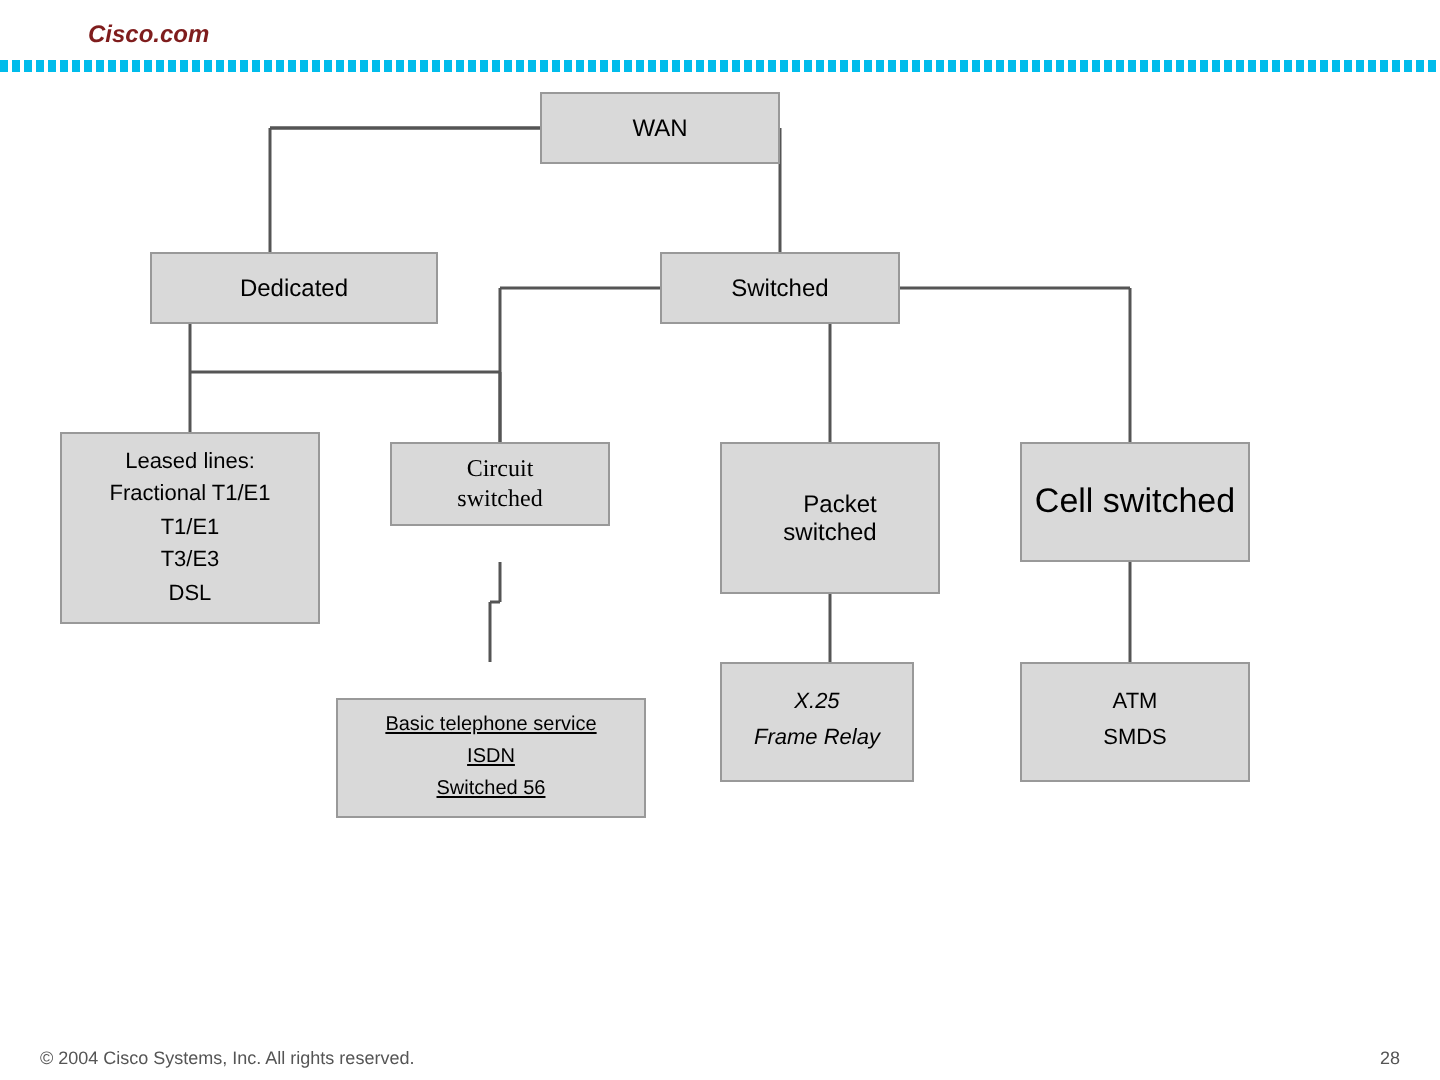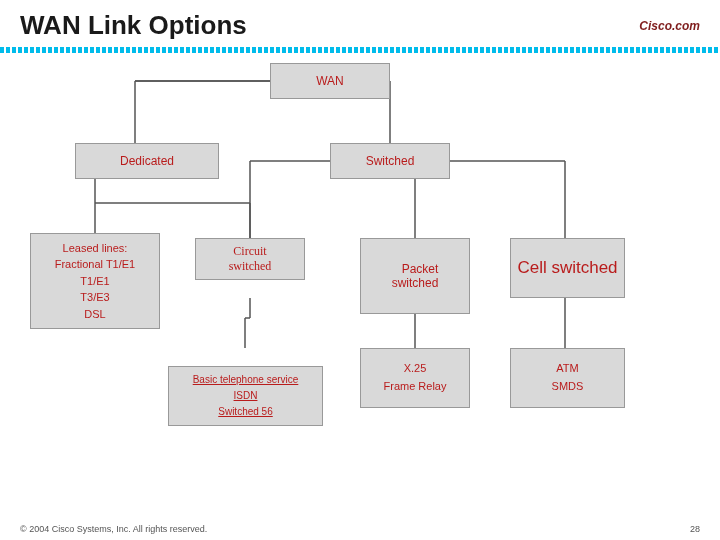--- a/index.html
+++ b/index.html
@@ -53,39 +53,38 @@
     }
     .node {
       position: absolute;
       background: #d9d9d9;
       border: 1px solid #999;
       display: flex;
       align-items: center;
       justify-content: center;
       text-align: center;
       font-size: 12px;
-      color: #b91c1c;
+      color: #000000;
       padding: 4px;
     }
     .footer {
       position: absolute;
       bottom: 6px;
       left: 0; right: 0;
       display: flex;
       justify-content: space-between;
       padding: 0 20px;
       font-size: 9px;
       color: #555;
     }
   </style>
 </head>
 <body>
 
 <div class="header">
-  <span class="title">WAN Link Options</span>
   <span class="cisco-logo">Cisco.com</span>
 </div>
 <div class="accent-bar"></div>
 
 <div class="diagram-area">
   <svg class="lines">
 
     <line x1="330" y1="28" x2="135" y2="28" stroke="#555" stroke-width="1.5"></line>
     <line x1="135" y1="28" x2="135" y2="90" stroke="#555" stroke-width="1.5"></line>
 
@@ -143,21 +142,21 @@
   </div>
 
   <div class="node" style="left:510px;top:185px;width:115px;height:60px;font-size:17px;">
     <span>Cell switched</span>
   </div>
 
   <div class="node" style="left:168px;top:313px;width:155px;height:60px;font-size:10px;line-height:1.6;text-decoration:underline;">
     <span>Basic telephone service<br>ISDN<br>Switched 56</span>
   </div>
 
-  <div class="node" style="left:360px;top:295px;width:110px;height:60px;font-size:11px;line-height:1.6;">
+  <div class="node" style="left:360px;top:295px;width:97px;height:60px;font-size:11px;line-height:1.6;font-style:italic;">
     <span>X.25<br>Frame Relay</span>
   </div>
 
   <div class="node" style="left:510px;top:295px;width:115px;height:60px;font-size:11px;line-height:1.6;">
     <span>ATM<br>SMDS</span>
   </div>
 </div>
 
 <div class="footer">
   <span>© 2004  Cisco Systems, Inc. All rights reserved.</span>

